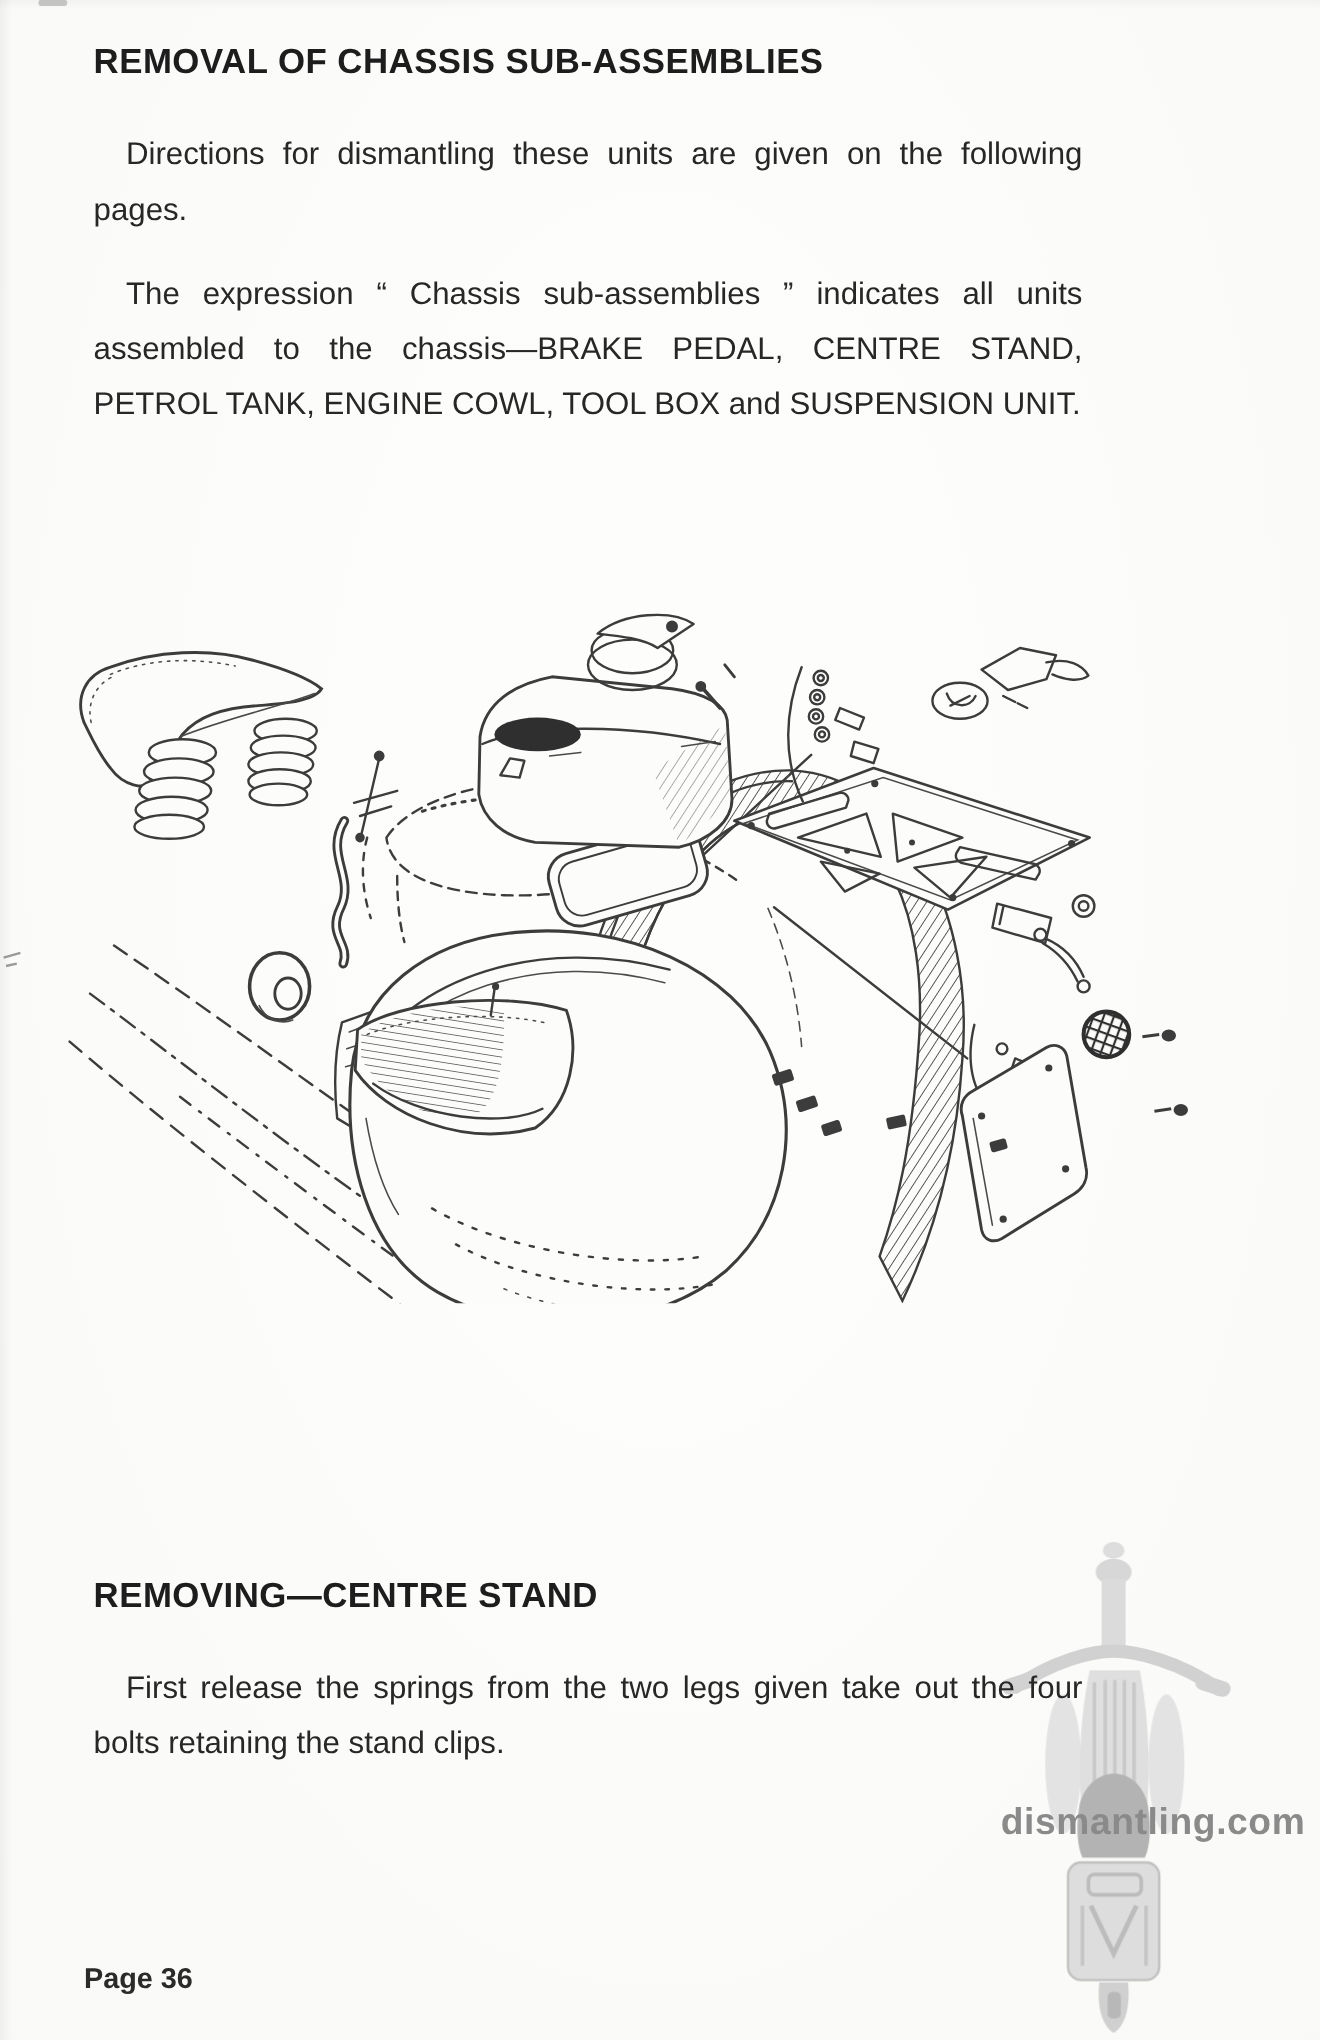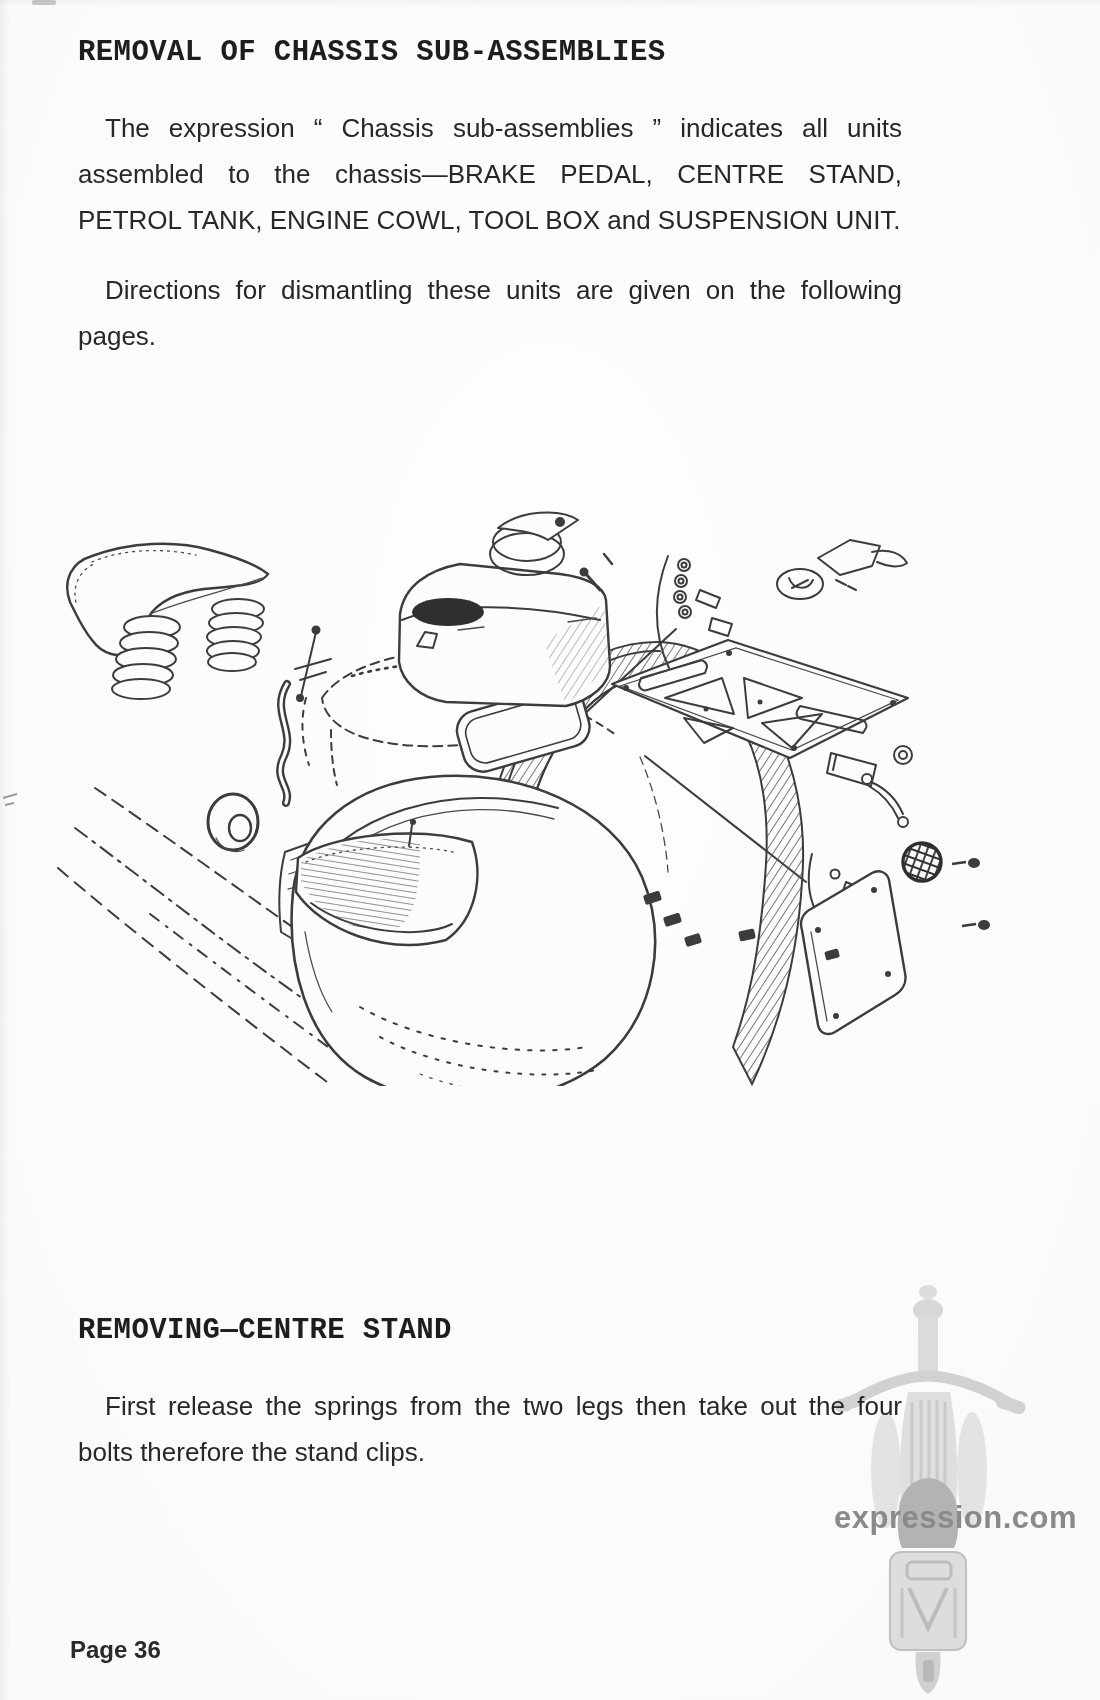--- a/index.html
+++ b/index.html
@@ -10,21 +10,21 @@
       linear-gradient(90deg, rgba(0,0,0,.045) 0, rgba(0,0,0,0) 10px),
       linear-gradient(180deg, rgba(0,0,0,.03) 0, rgba(0,0,0,0) 8px),
       radial-gradient(ellipse at 50% 40%, rgba(255,255,255,.6), rgba(0,0,0,.012));
     overflow:hidden;
     font-family:"Liberation Sans", sans-serif;
     color:#262626;
   }
   .content{position:absolute; left:78px; top:36px; width:824px;}
   h1.sec{
     font-size:29px; font-weight:bold; letter-spacing:.4px;
-    margin:0 0 36px 0; color:#1d1d1d;font-family:Liberation Mono, monospace;
+    margin:0 0 36px 0; color:#1d1d1d;
   }
   p.body{
     font-size:26px; line-height:46px; margin:0 0 24px 0;
     text-align:justify; text-indent:27px; color:#272727;
   }
   p.body.noindent{text-indent:0;}
   .figure-area{position:absolute; left:0; top:462px; width:1100px; height:624px;}
   .fig-caption{
     position:absolute; left:0; top:1094px; width:966px;
     text-align:center; font-size:24px; color:#2a2a2a;
@@ -52,22 +52,22 @@
 </style>
 </head>
 <body>
 
 <div class="page">
 
   <div class="smudge"></div>
 
   <div class="content">
     <h1 class="sec">REMOVAL OF CHASSIS SUB-ASSEMBLIES</h1>
+    <p class="body">Directions for dismantling these units are given on the following pages.</p>
     <p class="body">The expression “ Chassis sub-assemblies ” indicates all units assembled to the chassis—BRAKE PEDAL, CENTRE STAND, PETROL TANK, ENGINE COWL, TOOL BOX and SUSPENSION UNIT.</p>
-    <p class="body">Directions for dismantling these units are given on the following pages.</p>
   </div>
 
   <div class="figure-area">
   <svg viewBox="0 0 1100 624" width="1100" height="624">
     <defs>
       <pattern id="hatch" width="7" height="7" patternUnits="userSpaceOnUse" patternTransform="rotate(33)">
         <line x1="0" y1="0" x2="0" y2="7" stroke="#4a4a4a" stroke-width="1.5"></line>
       </pattern>
       <pattern id="vhatch" width="6" height="6" patternUnits="userSpaceOnUse" patternTransform="rotate(99)">
         <line x1="0" y1="0" x2="0" y2="6" stroke="#555" stroke-width="1.3"></line>
@@ -314,21 +314,21 @@
         <path d="M0,4 l14,-2" stroke="#3c3c3c" stroke-width="2.5" fill="none"></path>
         <ellipse cx="22" cy="3" rx="6" ry="5"></ellipse>
       </g>
     </g>
   </svg>
   </div>
 
 
   <div class="section2">
     <h1 class="sec">REMOVING—CENTRE STAND</h1>
-    <p class="body first">First release the springs from the two legs then take out the four bolts therefore the stand clips.</p>
+    <p class="body first">First release the springs from the two legs given take out the four bolts retaining the stand clips.</p>
   </div>
 
   <svg class="watermark" viewBox="0 0 215 430">
     <g opacity="0.8">
       <ellipse cx="100" cy="22" rx="9" ry="7" fill="#d6d6d6"></ellipse>
       <ellipse cx="100" cy="40" rx="15" ry="11" fill="#cfcfcf"></ellipse>
       <rect x="90" y="46" width="20" height="64" fill="#d4d4d4"></rect>
       <path d="M18,136 C50,114 82,106 100,106 C118,106 154,114 188,138" stroke="#c7c7c7" stroke-width="11" fill="none" stroke-linecap="round"></path>
       <g transform="rotate(-18 22 132)">
           <rect x="6" y="126" width="30" height="13" rx="6" fill="#c9c9c9"></rect>
@@ -349,17 +349,17 @@
       <path d="M72,232 C82,200 119,200 128,232 C132,252 130,270 126,278 L74,278 C70,270 68,252 72,232 Z" fill="#a2a2a2"></path>
       <rect x="62" y="282" width="76" height="98" rx="11" fill="#d6d6d6" stroke="#b3b3b3" stroke-width="2"></rect>
       <rect x="79" y="292" width="44" height="17" rx="5" fill="none" stroke="#adadad" stroke-width="3"></rect>
       <path d="M81,318 L100,358 L119,318" fill="none" stroke="#adadad" stroke-width="4"></path>
       <line x1="74" y1="318" x2="74" y2="368" stroke="#b8b8b8" stroke-width="3"></line>
       <line x1="127" y1="318" x2="127" y2="368" stroke="#b8b8b8" stroke-width="3"></line>
       <path d="M88,382 C86,402 90,418 100,424 C110,418 114,402 112,382 Z" fill="#c6c6c6"></path>
       <rect x="95" y="390" width="11" height="22" rx="4" fill="#a8a8a8"></rect>
     </g>
   </svg>
-  <div class="wm-text">expression.com</div>
+  <div class="wm-text">dismantling.com</div>
 
   <div class="page-footer">Page 36</div>
 
 </div>
 
 </body></html>

